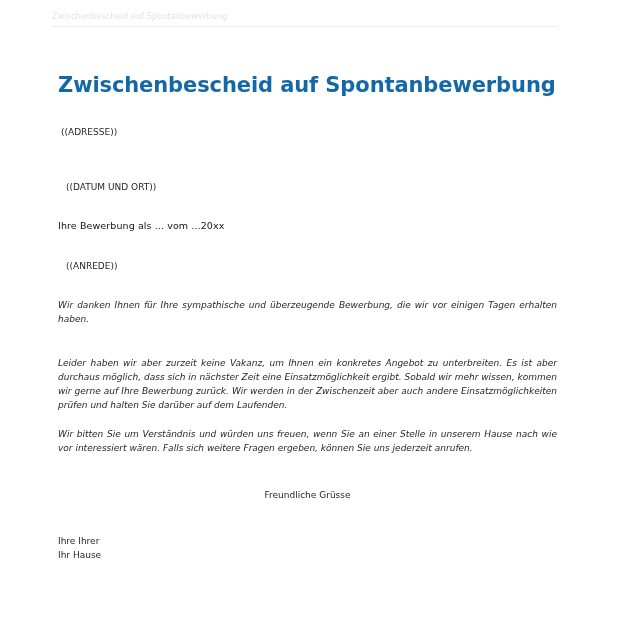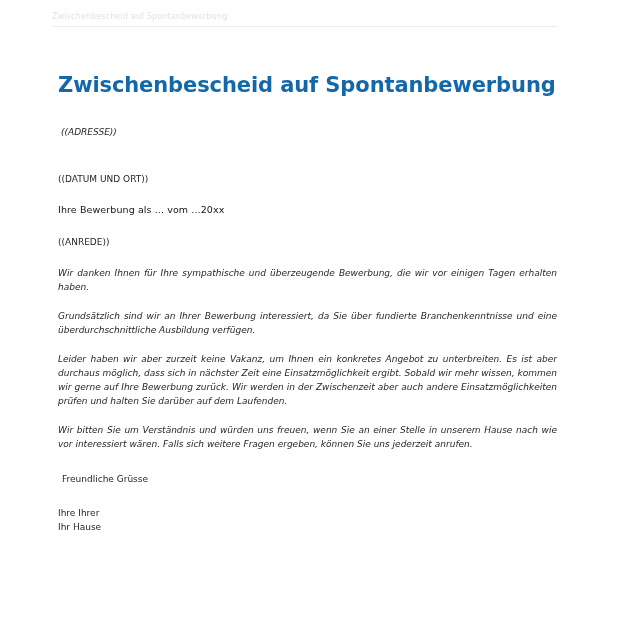--- a/index.html
+++ b/index.html
@@ -61,25 +61,24 @@
     color: #1268a8;
     letter-spacing: -0.1px;
   }
 
   .placeholder-address {
     margin: 0;
     padding-left: 3px;
     font-size: 9px;
     line-height: 13px;
     color: #231f20;
-    font-style: italic;
   }
 
   .placeholder {
-    margin: 0;
+    margin: 8px;
     font-size: 9px;
     line-height: 13px;
     color: #231f20;
   }
 
   .subject-line {
     margin: 0;
     font-size: 9.5px;
     line-height: 13px;
     font-weight: normal;
@@ -91,24 +90,25 @@
     margin: 0;
     font-size: 9px;
     line-height: 14px;
     text-align: justify;
     color: #231f20;
     hyphens: manual;
     font-style: italic;
   }
 
   .closing {
-    margin: 4px;
+    margin: 16px;
     font-size: 9px;
     line-height: 13px;
     color: #231f20;
+    text-align: center;
   }
 
   .signature-block {
     margin: 0;
     font-size: 9px;
     line-height: 13.5px;
     color: #231f20;
   }
   .signature-line { display: block; }
 
@@ -151,21 +151,20 @@
     <div class="gap-subject"></div>
 
     <p class="placeholder">((ANREDE))</p>
 
     <div class="gap-anrede"></div>
 
     <p class="body-par">Wir danken Ihnen für Ihre sympathische und überzeugende Bewerbung, die wir vor einigen Tagen erhalten haben.</p>
 
     <div class="gap-par"></div>
 
-    <p class="body-par">Grundsätzlich sind wir an Ihrer Bewerbung interessiert, da Sie über fundierte Branchenkenntnisse und eine überdurchschnittliche Ausbildung verfügen.</p>
 
     <div class="gap-par"></div>
 
     <p class="body-par">Leider haben wir aber zurzeit keine Vakanz, um Ihnen ein konkretes Angebot zu unterbreiten. Es ist aber durchaus möglich, dass sich in nächster Zeit eine Einsatzmöglichkeit ergibt. Sobald wir mehr wissen, kommen wir gerne auf Ihre Bewerbung zurück. Wir werden in der Zwischenzeit aber auch andere Einsatzmöglichkeiten prüfen und halten Sie darüber auf dem Laufenden.</p>
 
     <div class="gap-par"></div>
 
     <p class="body-par">Wir bitten Sie um Verständnis und würden uns freuen, wenn Sie an einer Stelle in unserem Hause nach wie vor interessiert wären. Falls sich weitere Fragen ergeben, können Sie uns jederzeit anrufen.</p>
 
     <div class="gap-closing"></div>

